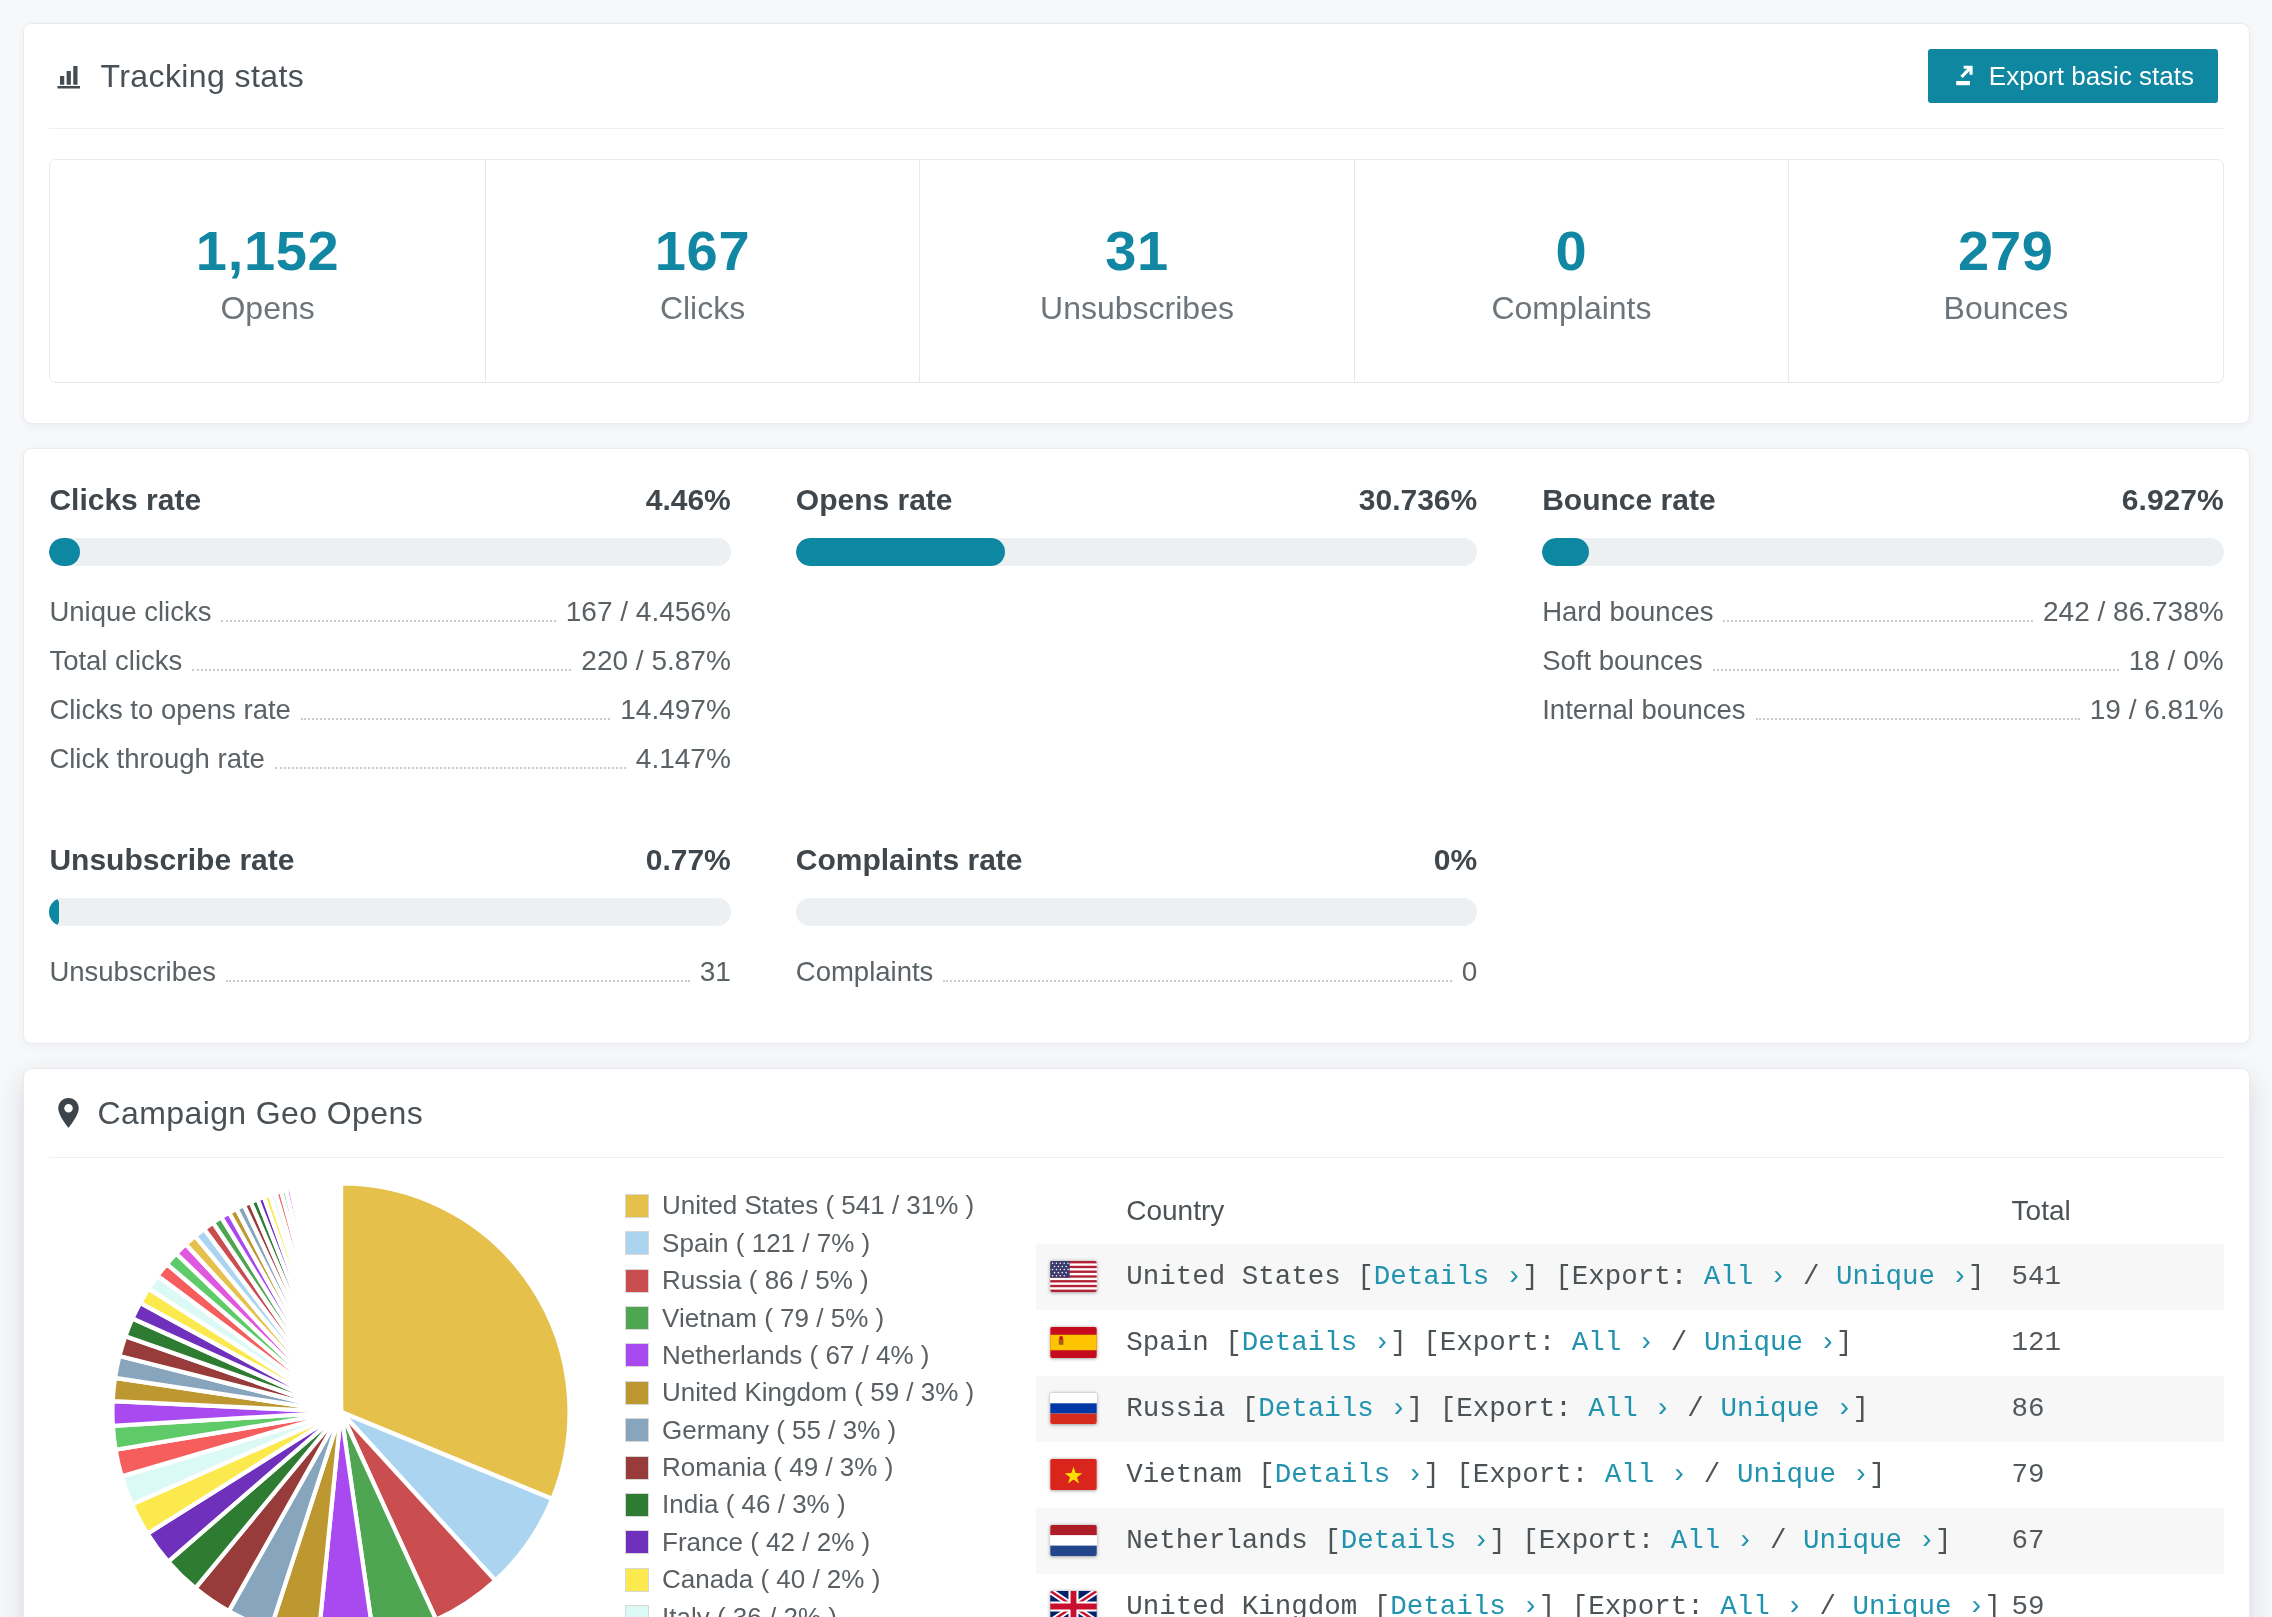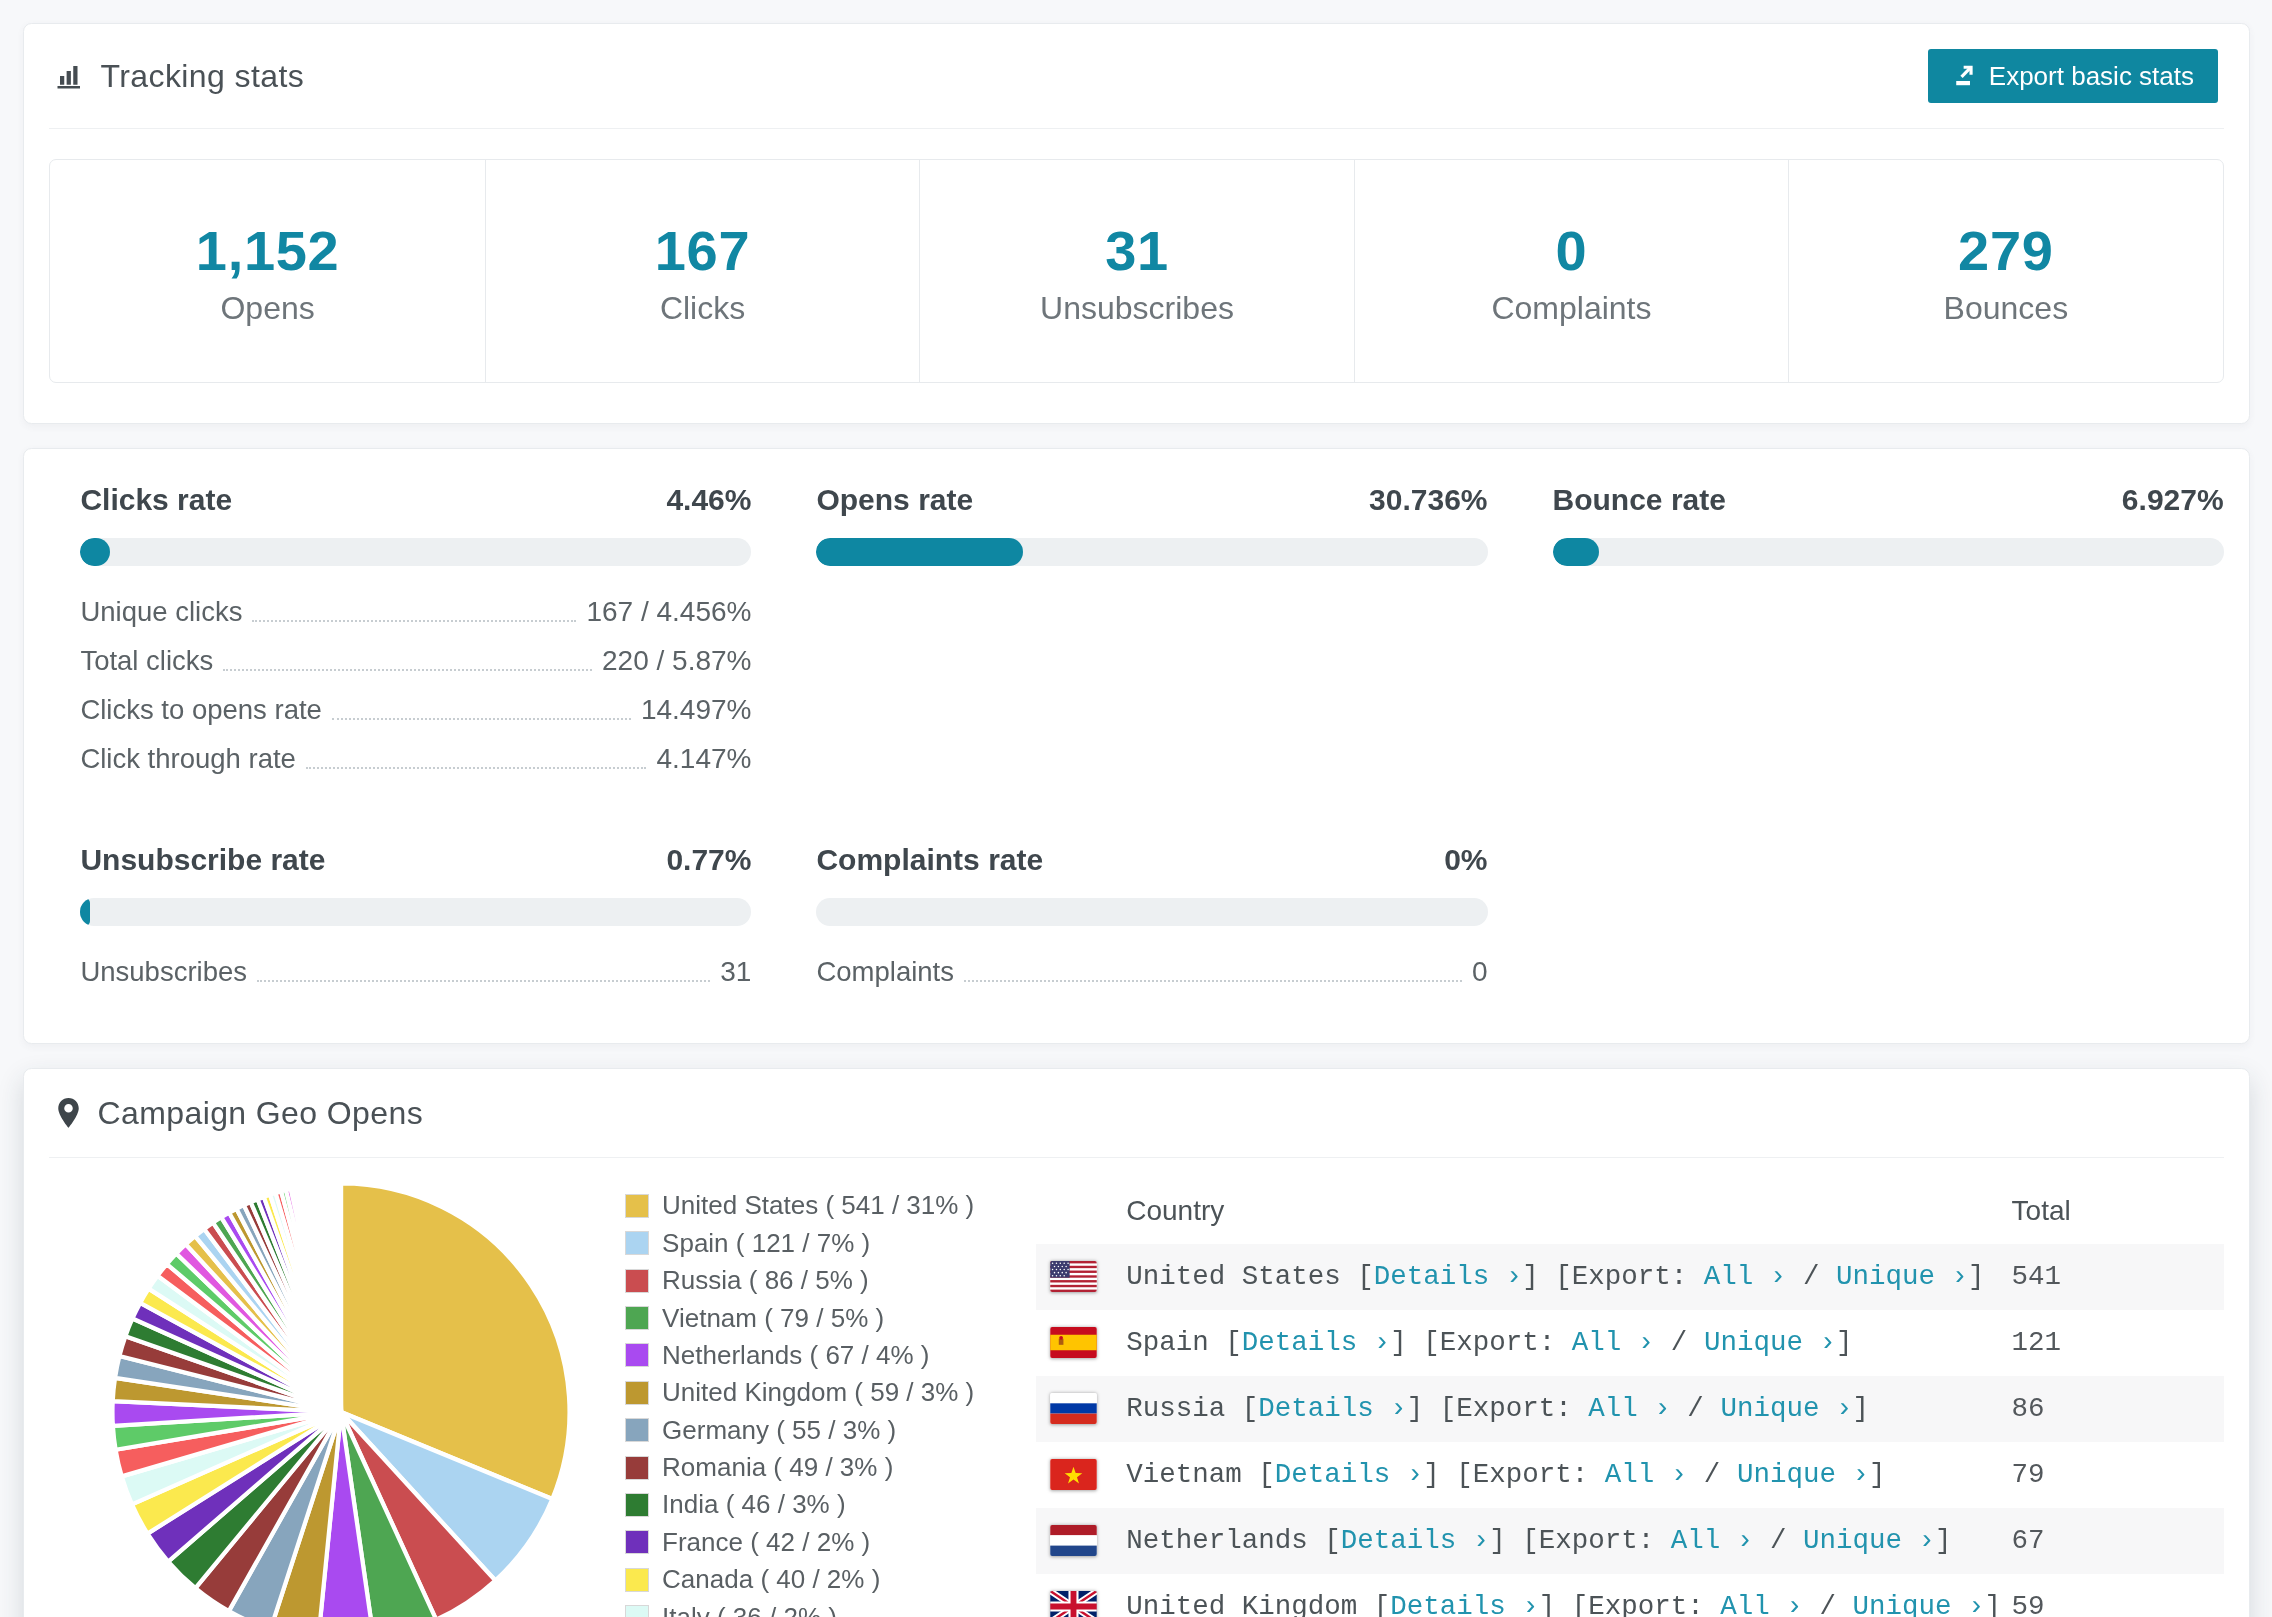--- a/index.html
+++ b/index.html
@@ -46,21 +46,21 @@
   .stat-cell { padding:58px 7px 55px; text-align:center; }
   .stat-cell + .stat-cell { border-left:1.4px solid #e7eaed; }
   .stat-value { font-size:56px; font-weight:700; color:#1187a3; letter-spacing:0.7px; }
   .stat-label { margin-top:7px; font-size:32px; color:#6e757a; }
 
   
   .card2-body { padding:34px 25.4px 38px; }
   .rates-grid {
     display:grid;
     grid-template-columns:repeat(3,1fr);
-    column-gap:65px; row-gap:51px;margin-left:31px;
+    column-gap:65px; row-gap:51px;
   }
   .rate-head { display:flex; justify-content:space-between; align-items:baseline; }
   .rate-title { font-size:30px; font-weight:700; color:#3f474d; }
   .rate-value { font-size:30px; font-weight:700; color:#3f474d; }
   .bar { margin-top:21px; height:28px; border-radius:14px; background:#edf0f2; overflow:hidden; }
   .bar-fill { height:100%; border-radius:14px; background:#0e87a2; }
   .rate-rows { margin-top:30px; }
   .rate-row { display:flex; align-items:flex-end; margin-bottom:17px; }
   .rate-row .lbl { font-size:27.5px; color:#5b6266; white-space:nowrap; }
   .rate-row .leader { flex:1; border-bottom:2.1px dotted #c7cdd1; margin:0 10px 6.4px; min-width:28px; }
@@ -189,20 +189,37 @@
               <div class="bar-fill" style="width: max(30.736%, 9.2px);"></div>
             </div>
           </section>
           <section>
             <div class="rate-head">
               <span class="rate-title">Bounce rate</span>
               <span class="rate-value">6.927%</span>
             </div>
             <div class="bar">
               <div class="bar-fill" style="width: max(6.927%, 9.2px);"></div>
+            </div>
+            <div class="rate-rows">
+              <div class="rate-row">
+                <span class="lbl">Hard bounces</span>
+                <span class="leader"></span>
+                <span class="val">242 / 86.738%</span>
+              </div>
+              <div class="rate-row">
+                <span class="lbl">Soft bounces</span>
+                <span class="leader"></span>
+                <span class="val">18 / 0%</span>
+              </div>
+              <div class="rate-row">
+                <span class="lbl">Internal bounces</span>
+                <span class="leader"></span>
+                <span class="val">19 / 6.81%</span>
+              </div>
             </div>
           </section>
           <section>
             <div class="rate-head">
               <span class="rate-title">Unsubscribe rate</span>
               <span class="rate-value">0.77%</span>
             </div>
             <div class="bar">
               <div class="bar-fill" style="width: max(0.77%, 9.2px);"></div>
             </div>

